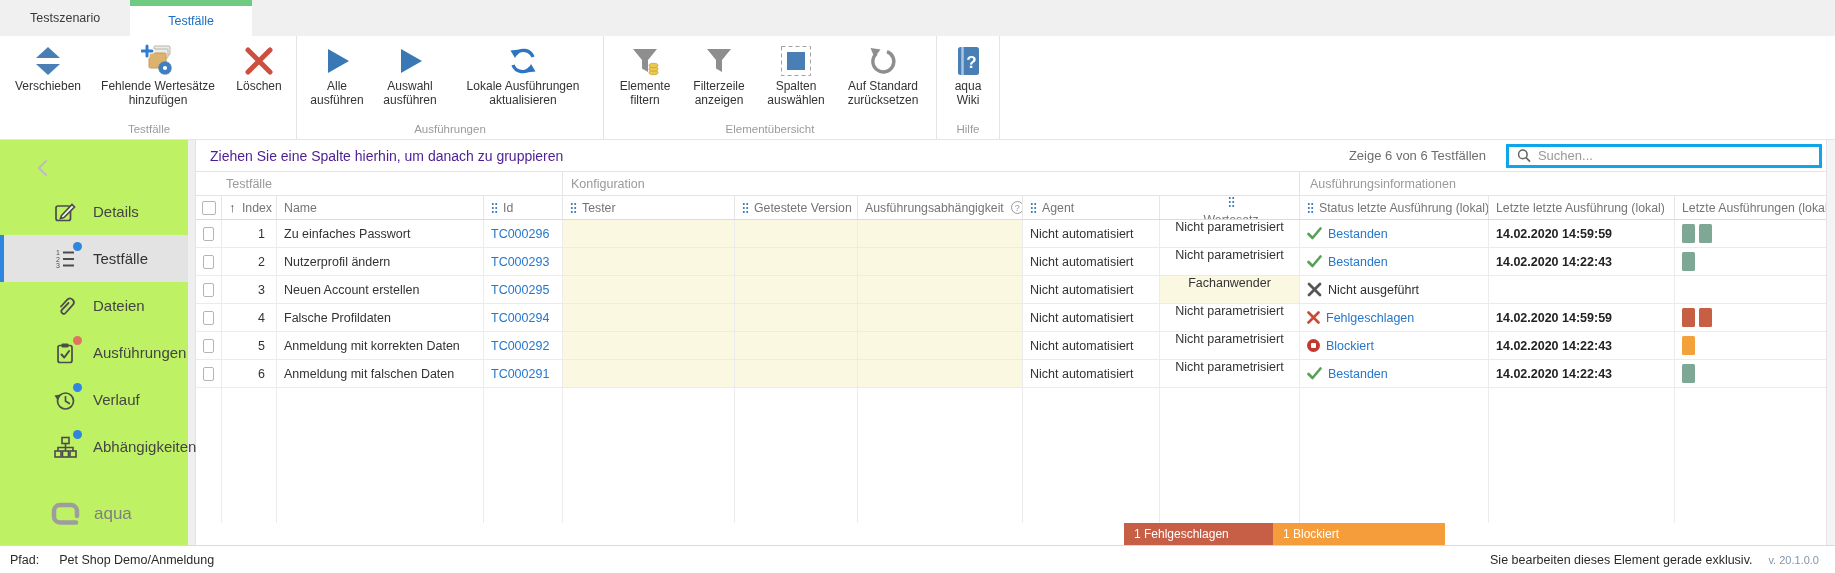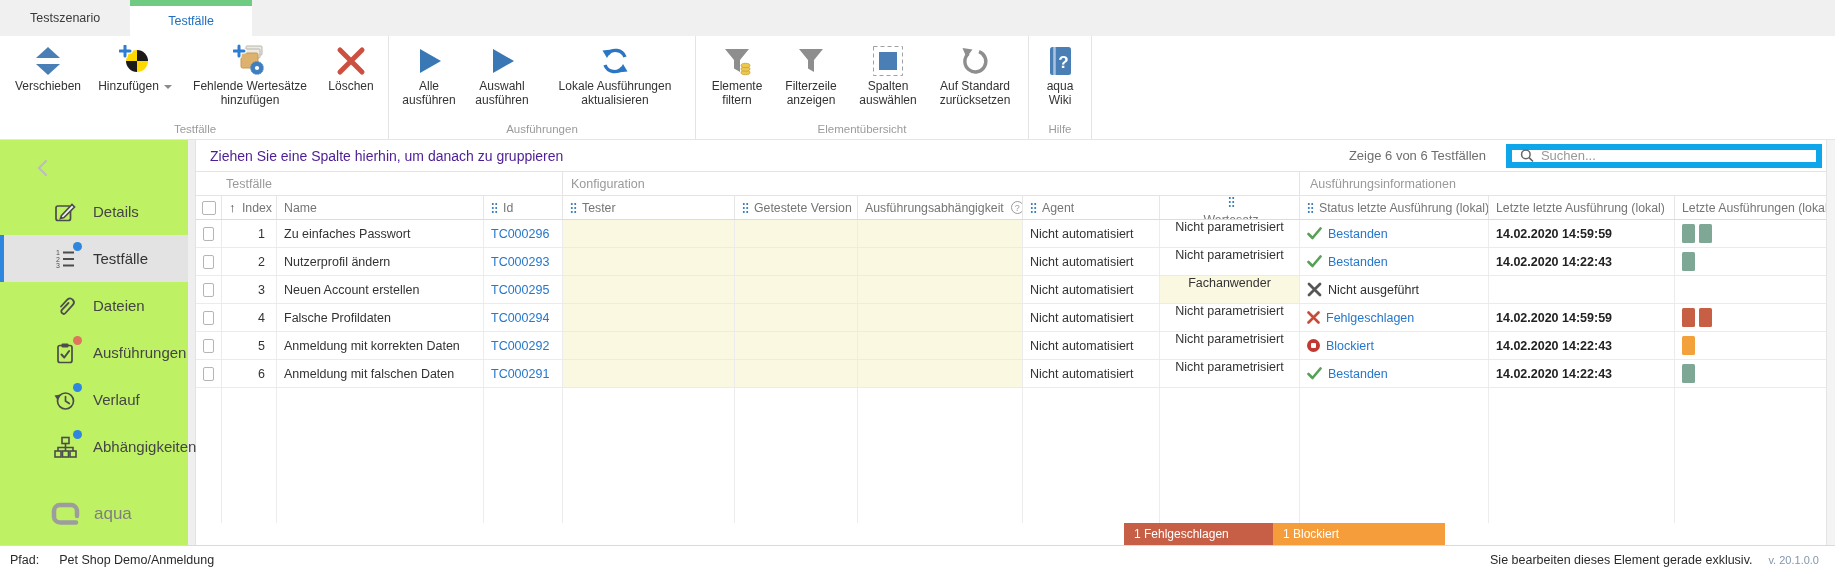--- a/index.html
+++ b/index.html
@@ -45,21 +45,21 @@
 
   .gutter { width:8px; flex:none; background:#efefef; border-right:1px solid #e3e3e3; }
 
   
   .main { flex:1; display:flex; flex-direction:column; background:#fff; min-width:0; }
   .groupbar { height:32px; flex:none; display:flex; align-items:center;
     border-bottom:1px solid #e4e4e4; padding:0 4px 0 14px; }
   .grouphint { color:#4c1d95; font-size:14px; }
   .spacer { flex:1; }
   .count { color:#6e6e6e; font-size:13px; margin-right:20px; white-space:nowrap; }
-  .search { width:316px; height:24px; border:6px solid #0ea5e9; background:#fff;
+  .search { width:316px; height:24px; border:3px solid #0ea5e9; background:#fff;
     display:flex; align-items:center; gap:7px; padding:0 8px; }
   .search input { border:none; outline:none; font-size:13px; color:#555; width:100%;
     font-family:"Liberation Sans", sans-serif; background:transparent; }
   .search input::placeholder { color:#999; }
 
   .ghdr { height:24px; flex:none; display:flex; border-bottom:1px solid #e4e4e4;
     color:#9a9a9a; font-size:12.5px; }
   .gcell { display:flex; align-items:center; border-right:1px solid #e4e4e4; }
   .gc1 { width:367px; padding-left:30px; } .gc2 { width:737px; padding-left:8px; }
   .gc3 { width:526px; padding-left:10px; border-right:none; }
@@ -131,37 +131,20 @@
     <div class="rgroup">
       <div class="rbuttons">
         <div class="rbtn w82">
           <div class="ricon">
             <svg width="30" height="32" viewBox="0 0 30 32">
                 <path d="M15,2 L27,13 H3 Z" fill="#4a7fb6"></path>
                 <path d="M15,30 L27,19 H3 Z" fill="#4a7fb6"></path>
               </svg>
           </div>
           <div class="rlabel">Verschieben</div>
-        </div>
-        <div class="rbtn w92">
-          <div class="ricon">
-            <svg width="32" height="32" viewBox="0 0 32 32">
-              <path d="M18,16 L18,5 A11,11 0 0 0 7,16 Z" fill="#ffd800"></path>
-              <path d="M18,16 L18,5 A11,11 0 0 1 29,16 Z" fill="#1a1a1a"></path>
-              <path d="M18,16 L29,16 A11,11 0 0 1 18,27 Z" fill="#ffd800"></path>
-              <path d="M18,16 L7,16 A11,11 0 0 0 18,27 Z" fill="#1a1a1a"></path>
-              <g stroke="#fff" stroke-width="5.5" stroke-linecap="round">
-                  <path d="M6,1 V11 M1,6 H11"></path>
-                </g>
-              <g stroke="#2d7dd2" stroke-width="3" stroke-linecap="round">
-                  <path d="M6,1 V11 M1,6 H11"></path>
-                </g>
-            </svg>
-          </div>
-          <div class="rlabel"><span>Hinzufügen</span><span class="caret"></span></div>
         </div>
         <div class="rbtn w138">
           <div class="ricon">
             <svg width="34" height="34" viewBox="0 0 34 34">
               <g fill="#eceae4" stroke="#b9b5ad">
                   <rect x="13" y="2" width="16" height="9" rx="1"></rect>
                   <rect x="11" y="5" width="16" height="9" rx="1"></rect>
                 </g>
               <rect x="8" y="9" width="17" height="15" rx="1.5" fill="#dcb26e" stroke="#c69a55"></rect>
               <g fill="#3f7fbf">

